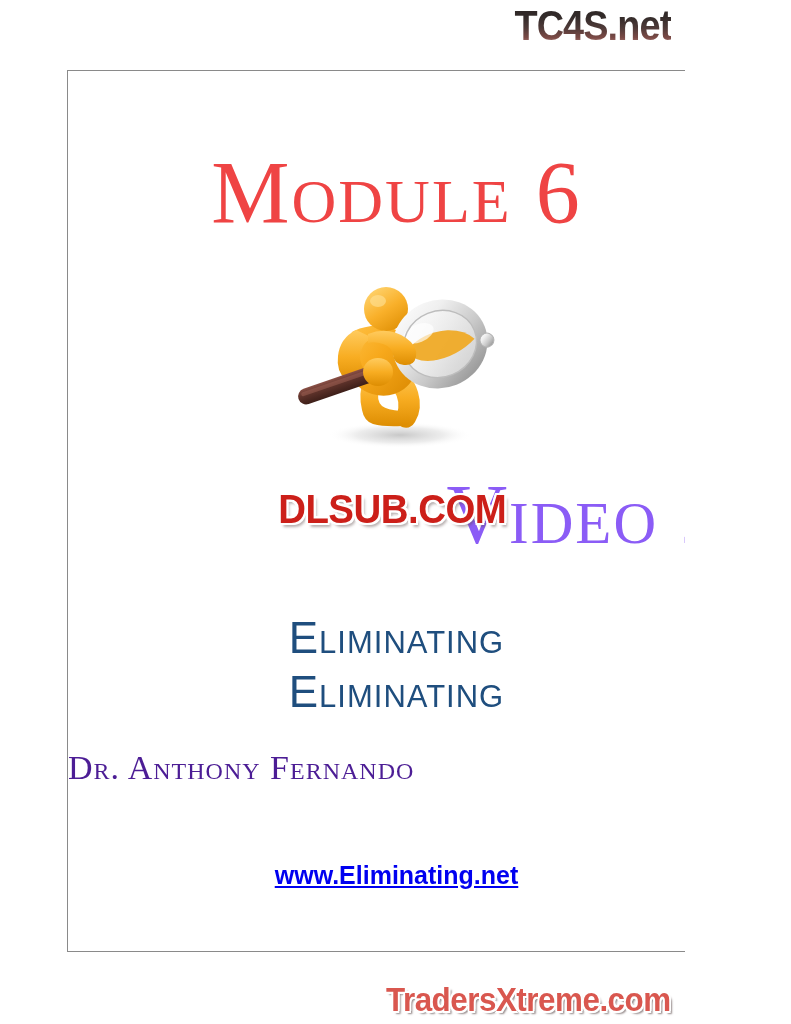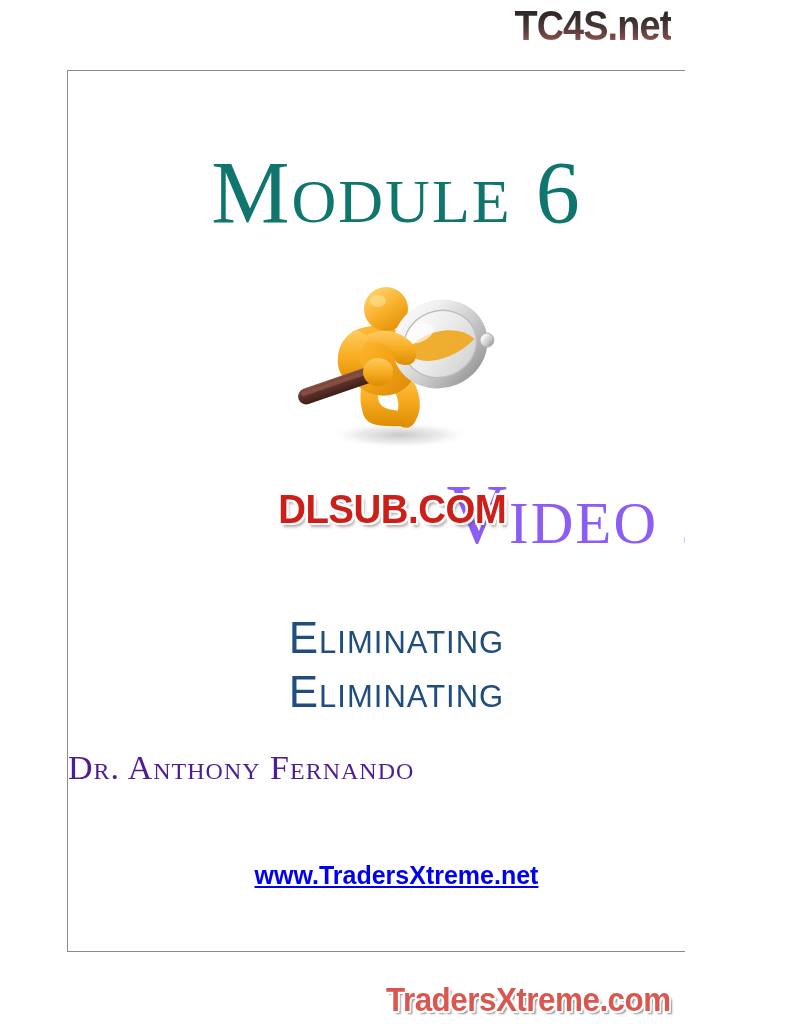--- a/index.html
+++ b/index.html
@@ -96,21 +96,21 @@
     position: absolute;
     left: 0;
     right: 0;
     top: 78px;
     text-align: center;
     font-family: "Liberation Serif", serif;
     font-size: 88px;
     line-height: 1;
     font-variant: small-caps;
     letter-spacing: 2px;
-    color: #0f766e;
+    color: #ef4444;
     white-space: nowrap;
   }
 
   
   .illustration {
     position: absolute;
     left: 0;
     right: 0;
     top: 200px;
     height: 180px;
@@ -310,21 +310,21 @@
       </div>
 
       <div class="subtitle">
         <span class="subtitle-line">Eliminating</span>
         <span class="subtitle-line">Eliminating</span>
       </div>
 
       <div class="author">Dr. Anthony Fernando</div>
 
       <div class="website">
-        <span class="link">www.TradersXtreme.net</span>
+        <span class="link">www.Eliminating.net</span>
       </div>
 
     </div>
   </div>
 
   <div class="wm-bottom">TradersXtreme.com</div>
 
 </div>
 
 </body></html>

